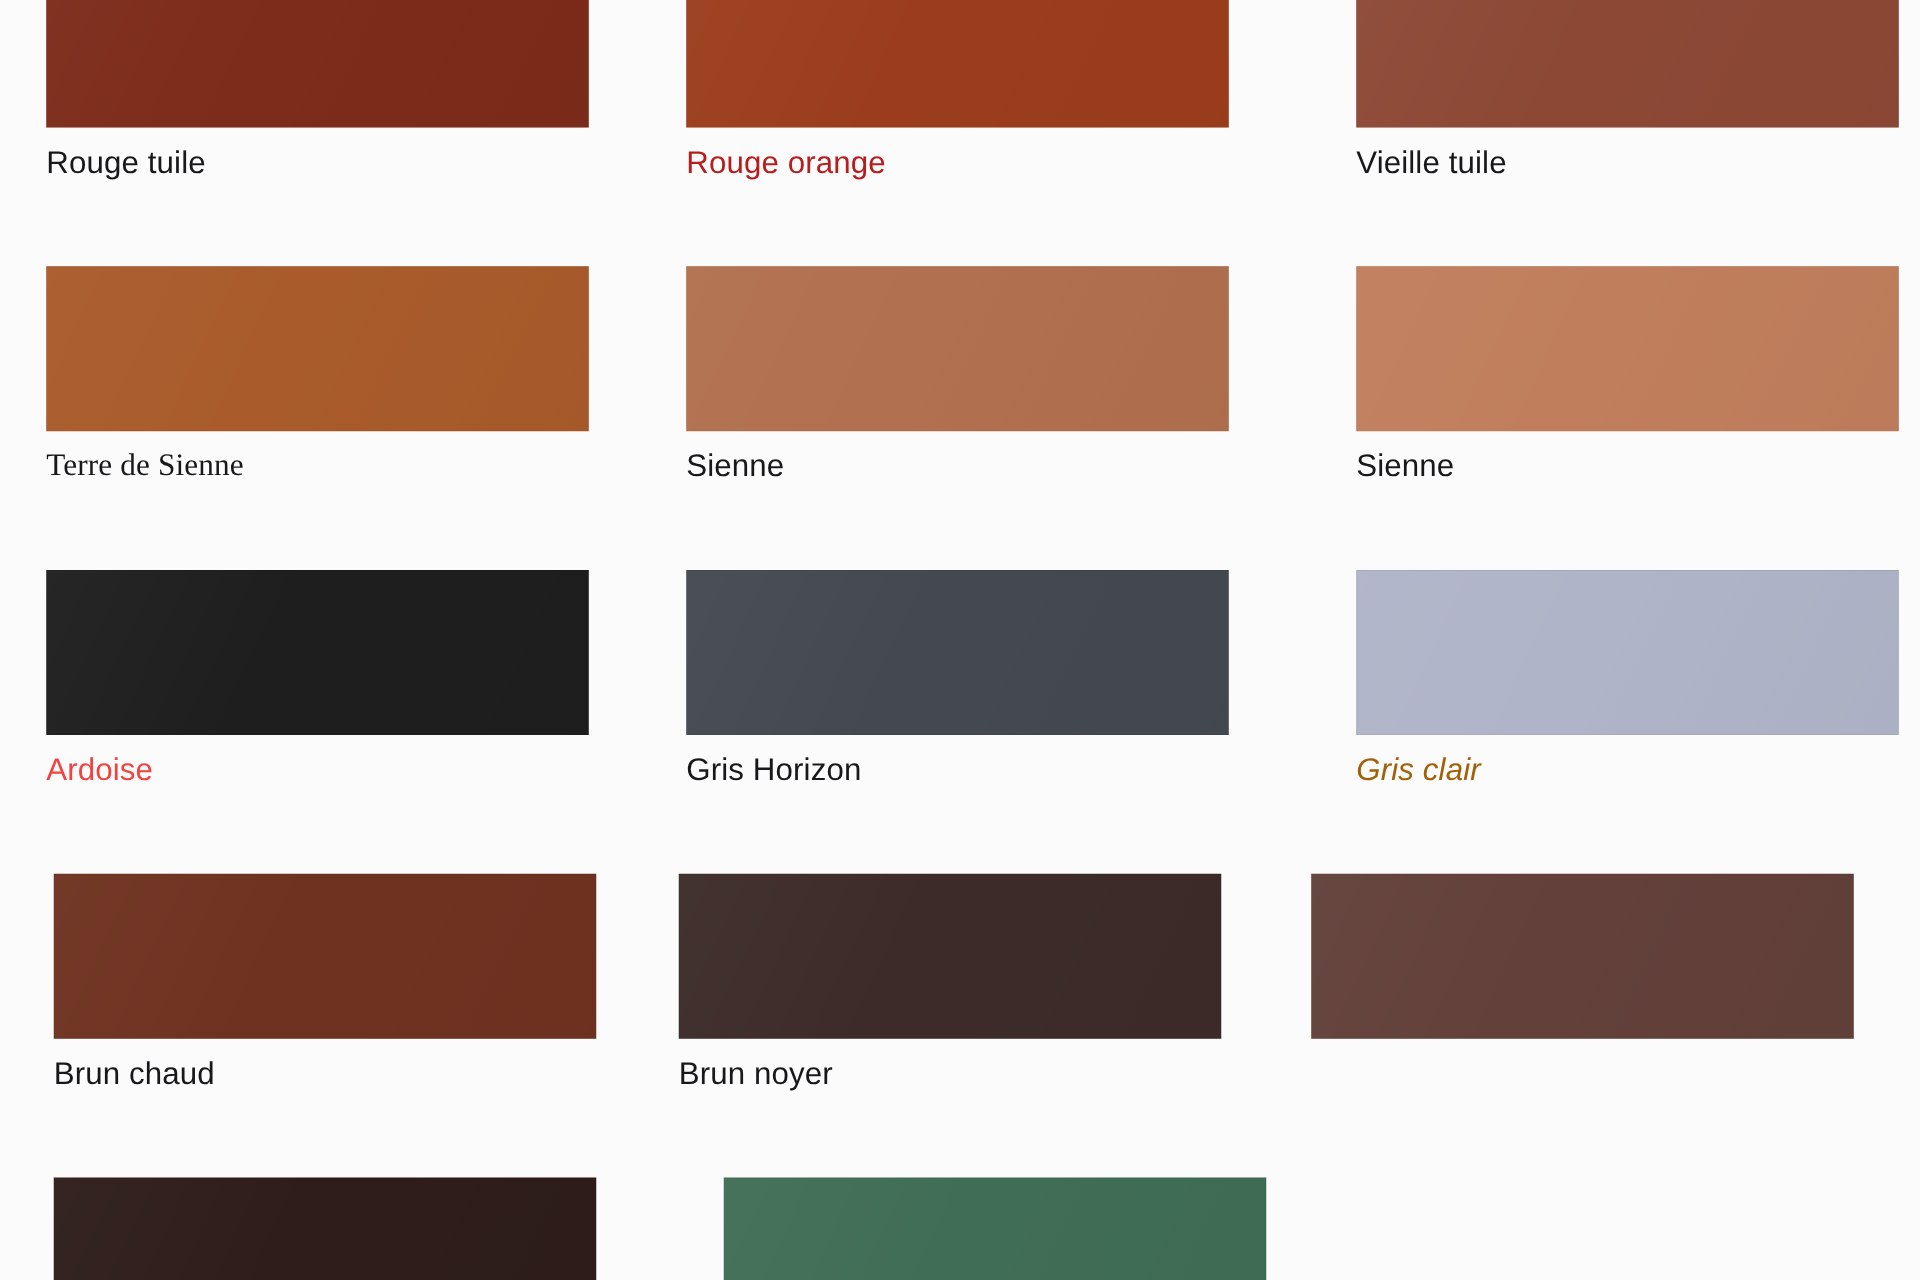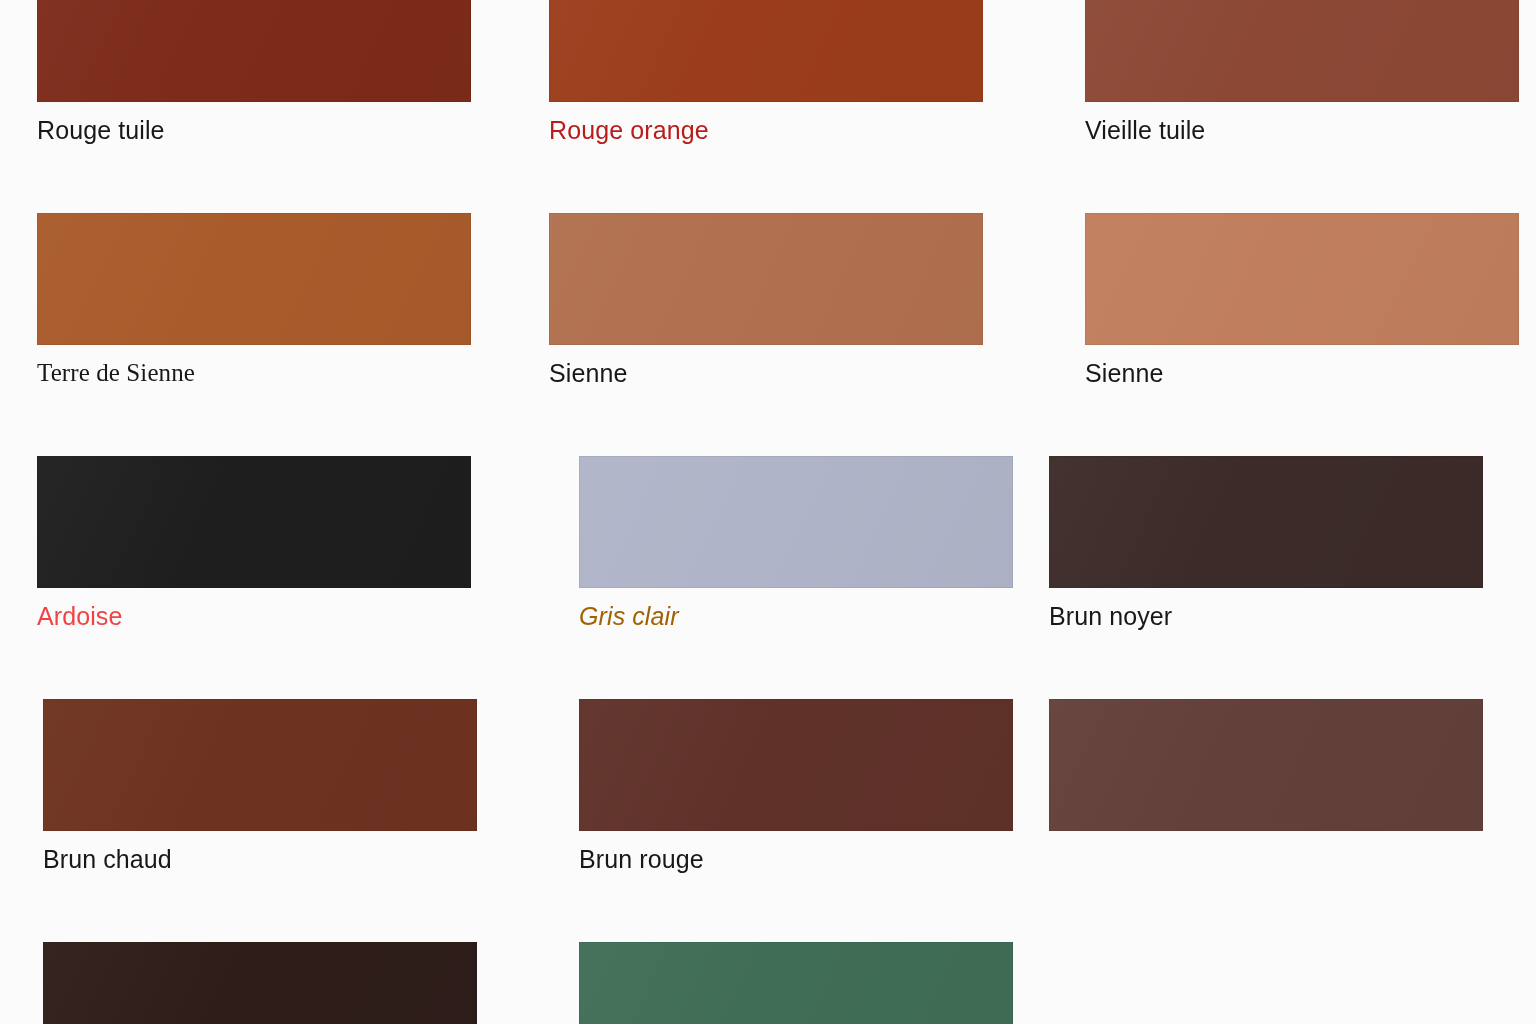--- a/index.html
+++ b/index.html
@@ -100,35 +100,35 @@
         <span class="swatch-label" style="color: rgb(22, 24, 26);">Sienne</span>
       </div>
       <div class="swatch-cell col-3">
         <div class="swatch-chip" style="background-color: rgb(192, 126, 92);"></div>
         <span class="swatch-label" style="color: rgb(22, 24, 26);">Sienne</span>
       </div>
       <div class="swatch-cell col-1">
         <div class="swatch-chip" style="background-color: rgb(30, 30, 30);"></div>
         <span class="swatch-label" style="color: #ef4444;">Ardoise</span>
       </div>
+      <div class="swatch-cell col-2">
+        <div class="swatch-chip" style="background-color: rgb(68, 73, 80);"></div>
+        <span class="swatch-label" style="color: rgb(22, 24, 26);">Gris Horizon</span>
+      </div>
       <div class="swatch-cell col-3">
         <div class="swatch-chip" style="background-color: rgb(176, 180, 200);"></div>
         <span class="swatch-label" style="color: #a16207; font-style: italic;">Gris clair</span>
-      </div>
-      <div class="swatch-cell col-1">
-        <div class="swatch-chip" style="background-color: rgb(60, 43, 41);"></div>
-        <span class="swatch-label" style="color: rgb(22, 24, 26);">Brun noyer</span>
       </div>
       <div class="swatch-cell col-2">
         <div class="swatch-chip" style="background-color: rgb(110, 50, 32);"></div>
         <span class="swatch-label" style="color: rgb(22, 24, 26);">Brun chaud</span>
       </div>
-      <div class="swatch-cell col-3">
-        <div class="swatch-chip" style="background-color: rgb(95, 49, 41);"></div>
-        <span class="swatch-label" style="color: rgb(22, 24, 26);">Brun rouge</span>
+      <div class="swatch-cell col-1">
+        <div class="swatch-chip" style="background-color: rgb(60, 43, 41);"></div>
+        <span class="swatch-label" style="color: rgb(22, 24, 26);">Brun noyer</span>
       </div>
       <div class="swatch-cell col-1">
         <div class="swatch-chip" style="background-color: rgb(99, 64, 58);"></div>
       </div>
       <div class="swatch-cell col-2">
         <div class="swatch-chip" style="background-color: rgb(46, 29, 25);"></div>
       </div>
       <div class="swatch-cell col-3">
         <div class="swatch-chip" style="background-color: rgb(64, 109, 86);"></div>
       </div>

